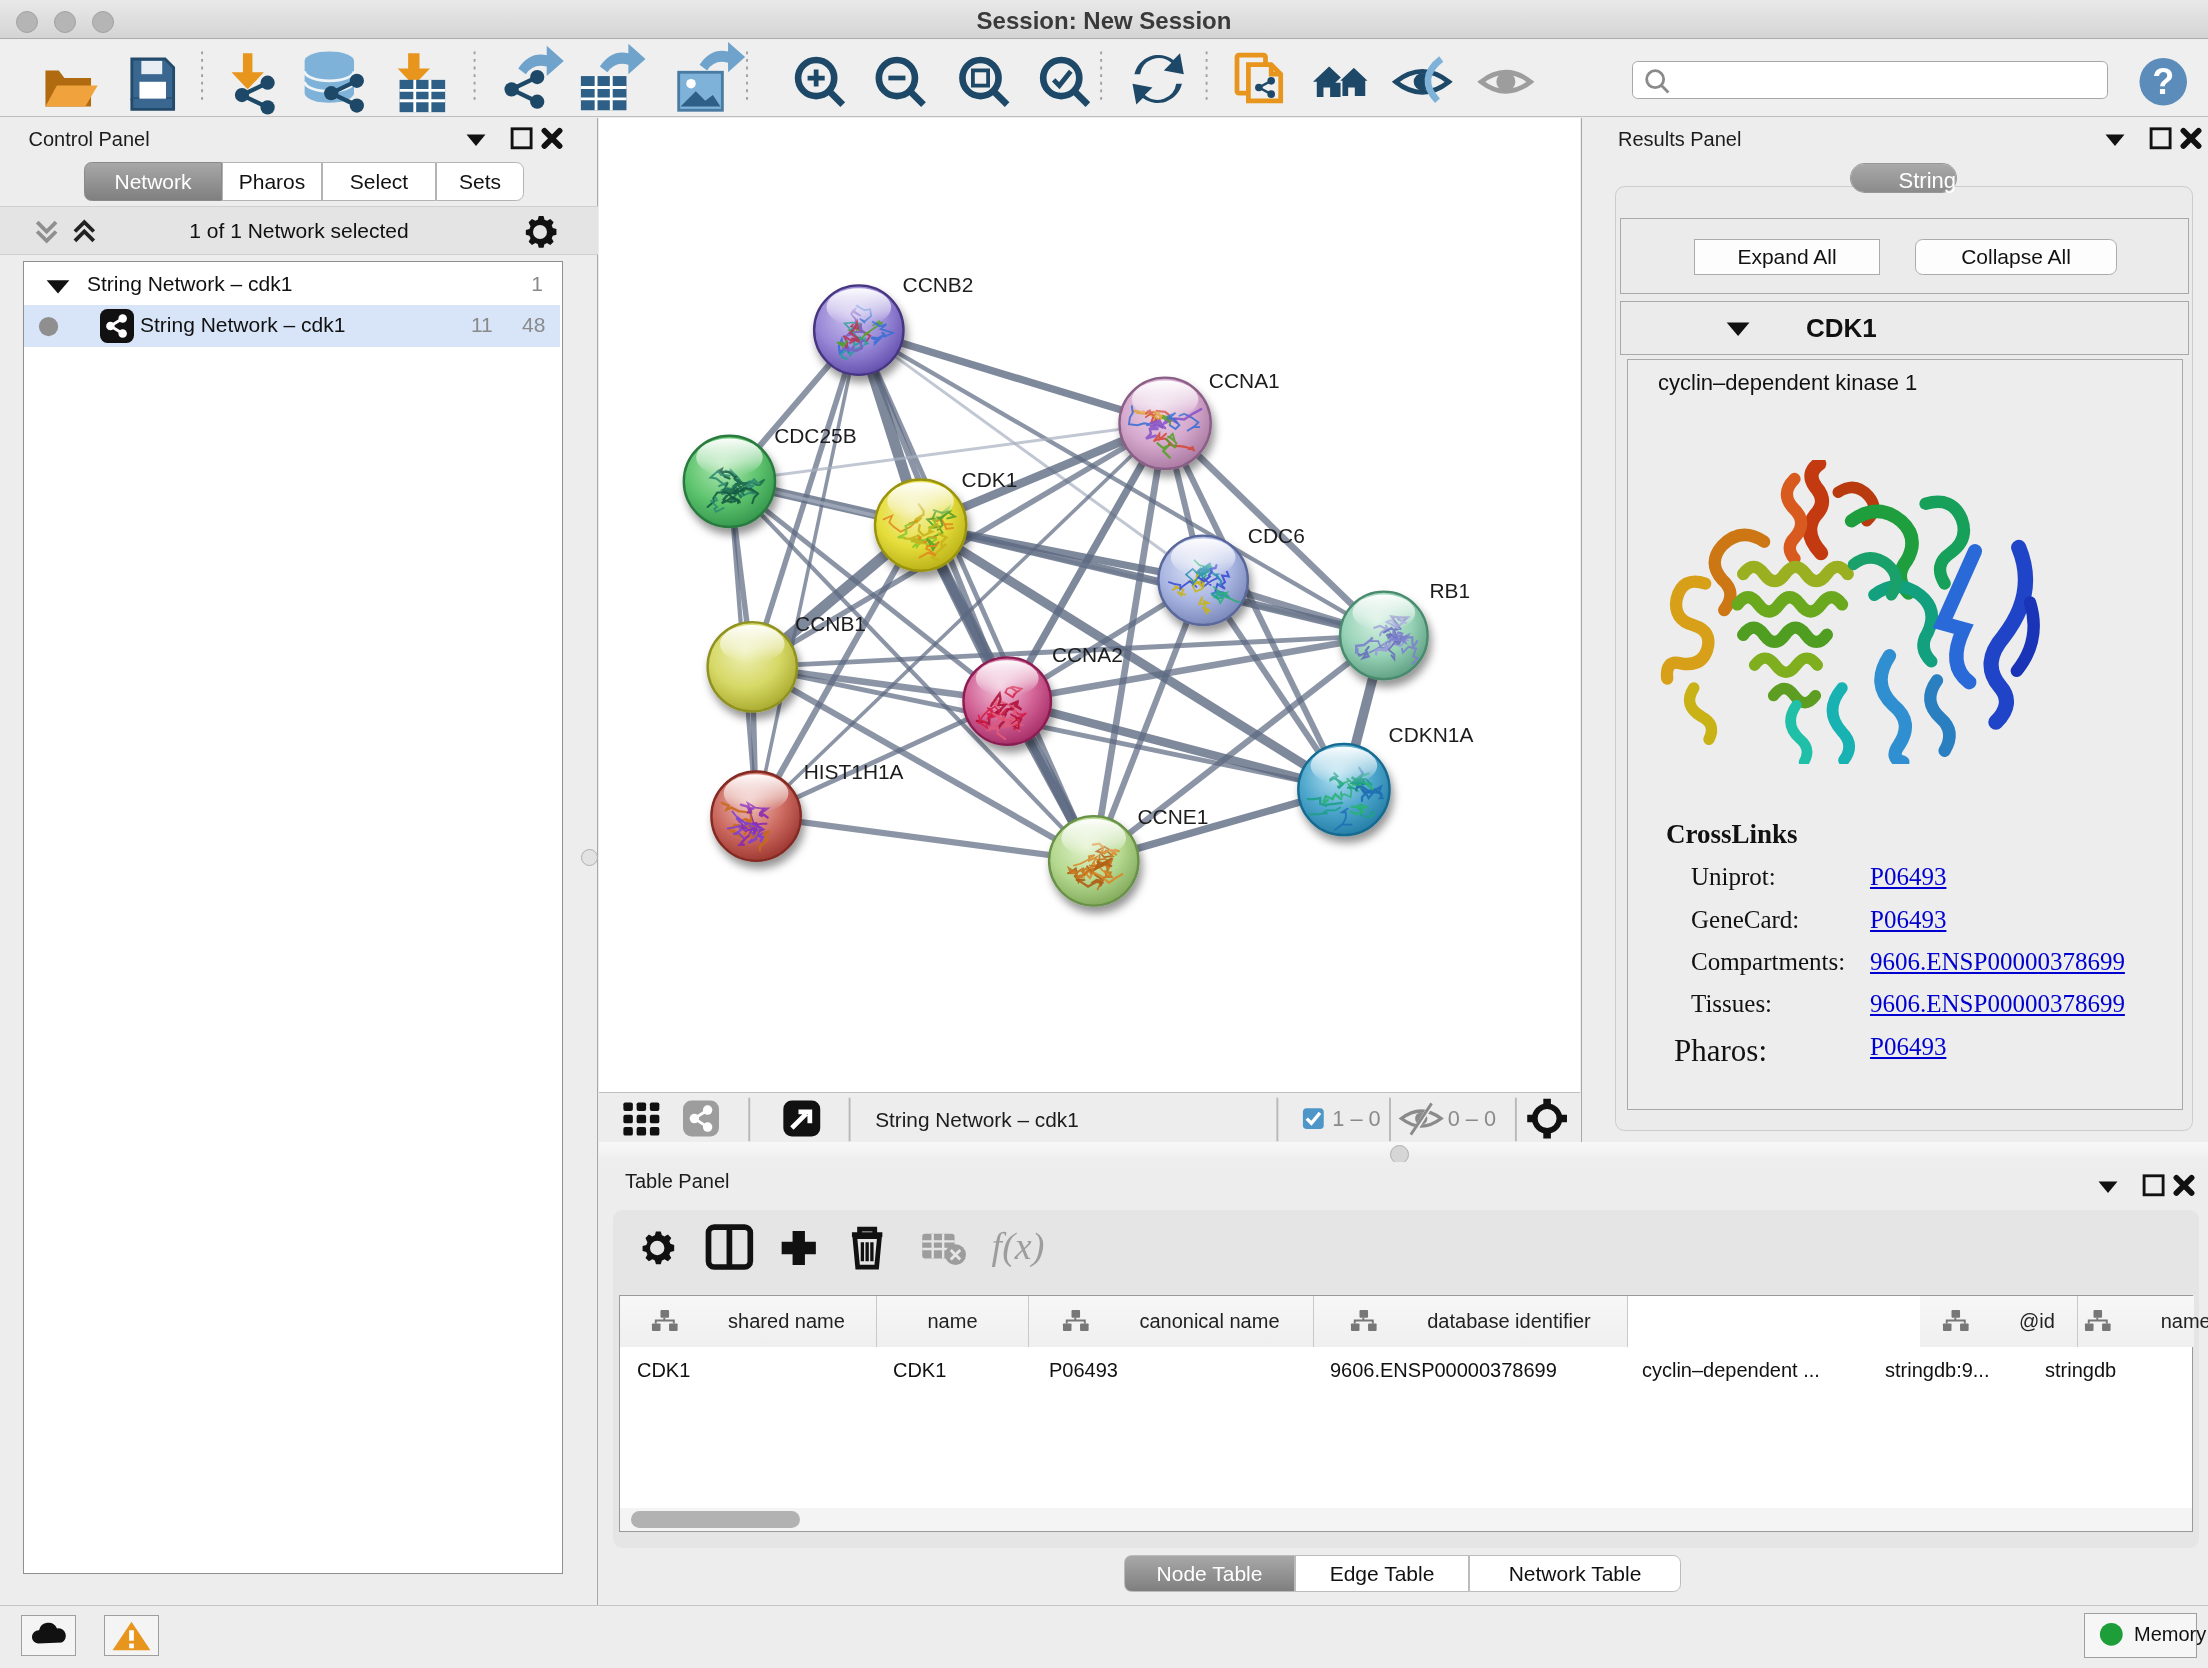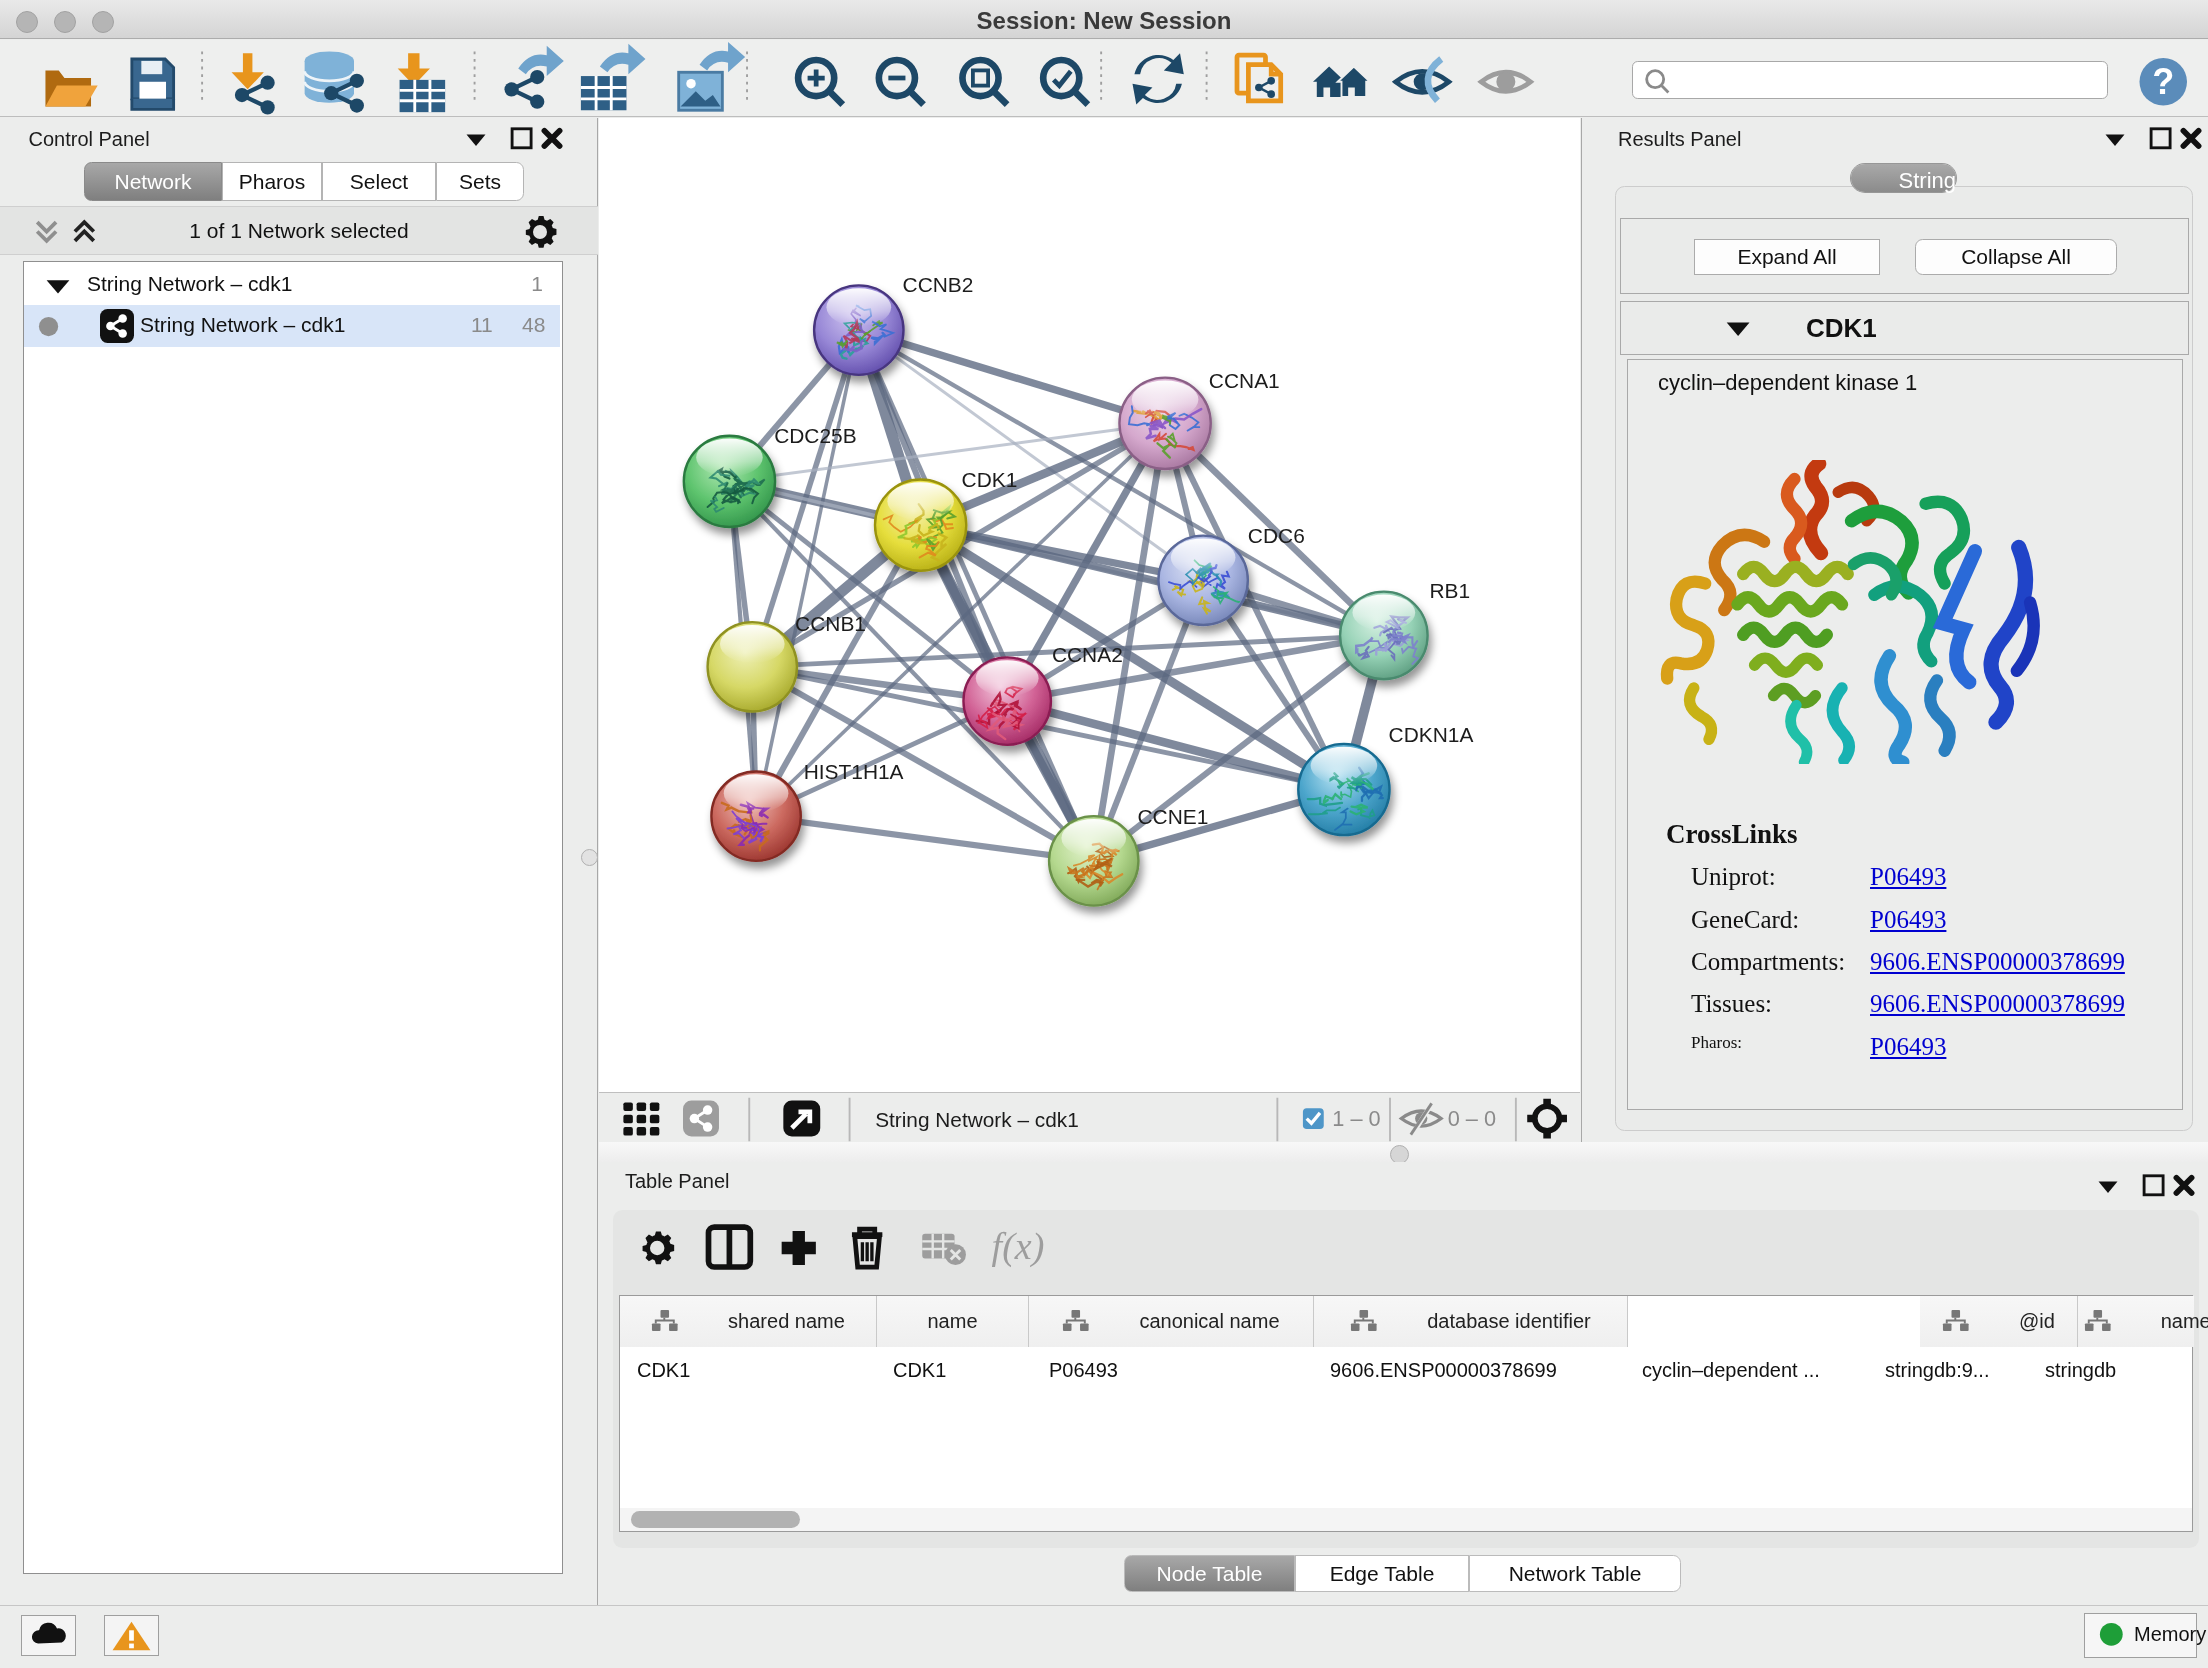--- a/index.html
+++ b/index.html
@@ -751,21 +751,21 @@
         <path d="M300 232 Q284 254 304 272 Q320 286 308 306" stroke="#2a7fc0" stroke-width="13"></path>
       </g>
     </svg>
 
     <div style="position:absolute;left:0;top:459px;font-family:'Liberation Serif',serif;color:#111">
       <div style="position:absolute;left:38px;top:0;font-size:27px;font-weight:bold">CrossLinks</div>
       <div style="position:absolute;left:63px;top:44px;font-size:25px">Uniprot:</div>
       <div style="position:absolute;left:63px;top:87px;font-size:25px">GeneCard:</div>
       <div style="position:absolute;left:63px;top:129px;font-size:25px">Compartments:</div>
       <div style="position:absolute;left:63px;top:171px;font-size:25px">Tissues:</div>
-      <div style="position:absolute;left:63px;top:214px;font-size:17px">Pharos:</div>
+      <div style="position:absolute;left:46px;top:214px;font-size:31px">Pharos:</div>
       <div style="position:absolute;left:242px;top:44px;font-size:25px"><a class="lnk">P06493</a></div>
       <div style="position:absolute;left:242px;top:87px;font-size:25px"><a class="lnk">P06493</a></div>
       <div style="position:absolute;left:242px;top:129px;font-size:25px"><a class="lnk">9606.ENSP00000378699</a></div>
       <div style="position:absolute;left:242px;top:171px;font-size:25px"><a class="lnk">9606.ENSP00000378699</a></div>
       <div style="position:absolute;left:242px;top:214px;font-size:25px"><a class="lnk">P06493</a></div>
     </div>
   </div>
 </div>
 
 <div id="tpanel">

